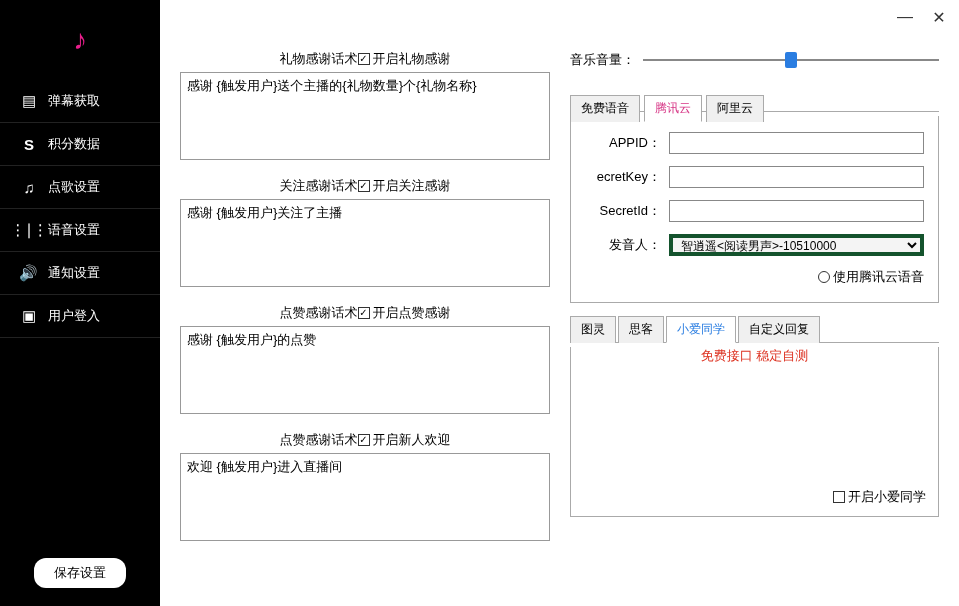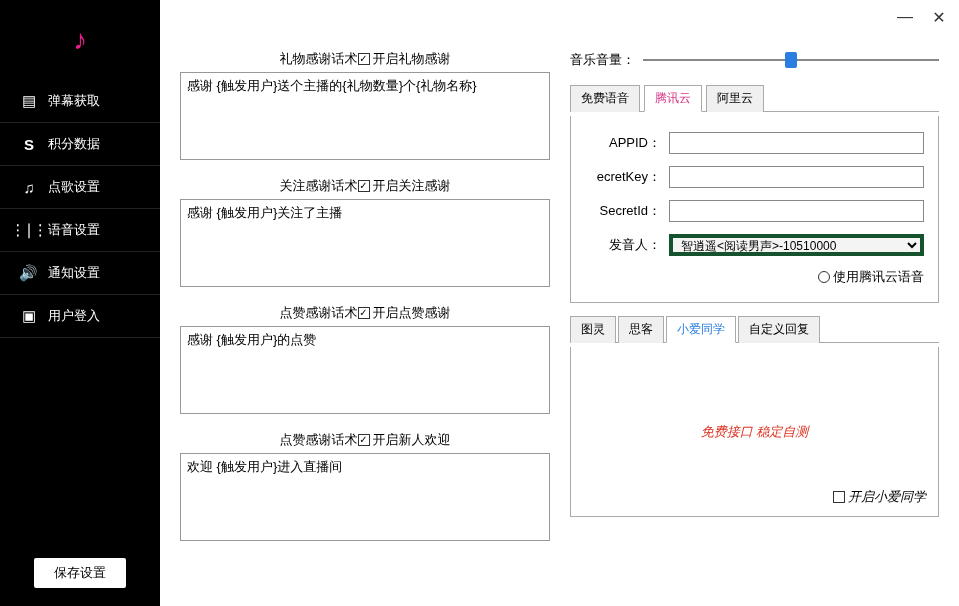--- a/index.html
+++ b/index.html
@@ -5,56 +5,56 @@
 * { box-sizing: border-box; margin: 0; padding: 0; }
 body { font-family: "Microsoft YaHei", sans-serif; font-size: 13px; background: #fff; width: 959px; height: 606px; overflow: hidden; }
 .app { display: flex; width: 100%; height: 100%; }
 .sidebar { width: 160px; background: #000; color: #fff; display: flex; flex-direction: column; }
 .logo { height: 80px; display: flex; align-items: center; justify-content: center; }
 .note-icon { font-size: 28px; color: #e91e8c; }
 .nav { flex: 1; }
 .nav-item { display: flex; align-items: center; gap: 10px; padding: 12px 20px; cursor: pointer; border-bottom: 1px solid #222; }
 .nav-icon { width: 18px; display: inline-flex; align-items: center; justify-content: center; font-size: 15px; }
 .save-wrap { padding: 18px; display: flex; justify-content: center; }
-.save-btn { background: #fff; color: #000; border: none; padding: 6px 20px; cursor: pointer; font-size: 13px; border-radius: 2px; }
+.save-btn { background: #fff; color: #000; border: none; padding: 6px 20px; cursor: pointer; font-size: 13px; border-radius: 12px; }
 
 .main { flex: 1; display: flex; background: #fff; position: relative; }
 .titlebar { position: absolute; top: 8px; right: 10px; display: flex; gap: 14px; }
 .tb-btn { cursor: pointer; font-size: 16px; color: #333; width: 20px; text-align: center; }
 
 .col-left { width: 400px; padding: 50px 10px 10px 20px; display: flex; flex-direction: column; gap: 14px; }
 .col-right { flex: 1; padding: 50px 20px 10px 10px; display: flex; flex-direction: column; gap: 4px; }
 
 .section-hdr { display: flex; justify-content: center; align-items: center; margin-bottom: 4px; font-size: 13px; }
 .chk { display: flex; align-items: center; gap: 3px; cursor: pointer; }
 .chk-box { width: 12px; height: 12px; border: 1px solid #333; display: inline-flex; align-items: center; justify-content: center; font-size: 10px; line-height: 1; }
 .textarea { width: 100%; height: 88px; border: 1px solid #999; padding: 4px 6px; font-size: 13px; font-family: inherit; resize: none; }
 
 .vol-row { display: flex; align-items: center; gap: 8px; margin-bottom: 10px; }
 .slider { flex: 1; position: relative; height: 20px; }
 .slider-track { position: absolute; top: 9px; left: 0; right: 0; height: 2px; background: #888; }
 .slider-thumb { position: absolute; top: 2px; width: 12px; height: 16px; background: #2a7de1; border-radius: 2px; }
 
 .tabs { display: flex; border-bottom: 1px solid #aaa; }
-.tab { padding: 4px 10px; border: 1px solid #aaa; border-bottom: none; margin-right: 4px; background: #f0f0f0; cursor: pointer; position: relative; top: 1px; font-size: 12px; }
+.tab { padding: 4px 10px; border: 1px solid #aaa; border-bottom: none; margin-right: 4px; background: #f0f0f0; cursor: pointer; position: relative; top: 11px; font-size: 12px; }
 .tab.active { background: #fff; border-bottom: 1px solid #fff; color: #d63384; }
 .tab-body { border: 1px solid #aaa; border-top: none; padding: 16px 14px; display: flex; flex-direction: column; gap: 12px; }
 
 .field-row { display: flex; align-items: center; gap: 8px; }
 .field-label { width: 76px; text-align: right; font-size: 13px; }
 .field-input { flex: 1; border: 1px solid #888; height: 22px; padding: 0 4px; }
 .field-select { flex: 1; border: 4px solid #14532d; height: 22px; background: #f4f4f4; padding: 0 4px; font-size: 12px; }
 
 .red-note { color: #d32; font-size: 12px; text-align: center; margin-top: 4px; }
 .align-right { display: flex; justify-content: flex-end; }
 
 .tabs2 { display: flex; border-bottom: 1px solid #aaa; margin-top: 8px; }
 .tab2 { padding: 4px 10px; border: 1px solid #aaa; border-bottom: none; margin-right: 2px; background: #f0f0f0; cursor: pointer; position: relative; top: 1px; font-size: 12px; }
 .tab2.active { background: #fff; border-bottom: 1px solid #fff; color: #2a7de1; }
-.tab2-body { border: 1px solid #aaa; border-top: none; height: 170px; position: relative; display: flex; align-items: center; justify-content: center; font-style: italic; }
+.tab2-body { border: 1px solid #aaa; border-top: none; height: 170px; position: relative; display: flex; align-items: flex-start; justify-content: center; }
 .red-center { color: #d32; font-size: 13px; }
 .bottom-chk { position: absolute; bottom: 10px; right: 12px; }
 </style>
 </head>
 <body>
 
 <div class="app">
   <div class="sidebar">
     <div class="logo">
       <span class="note-icon">♪</span>

